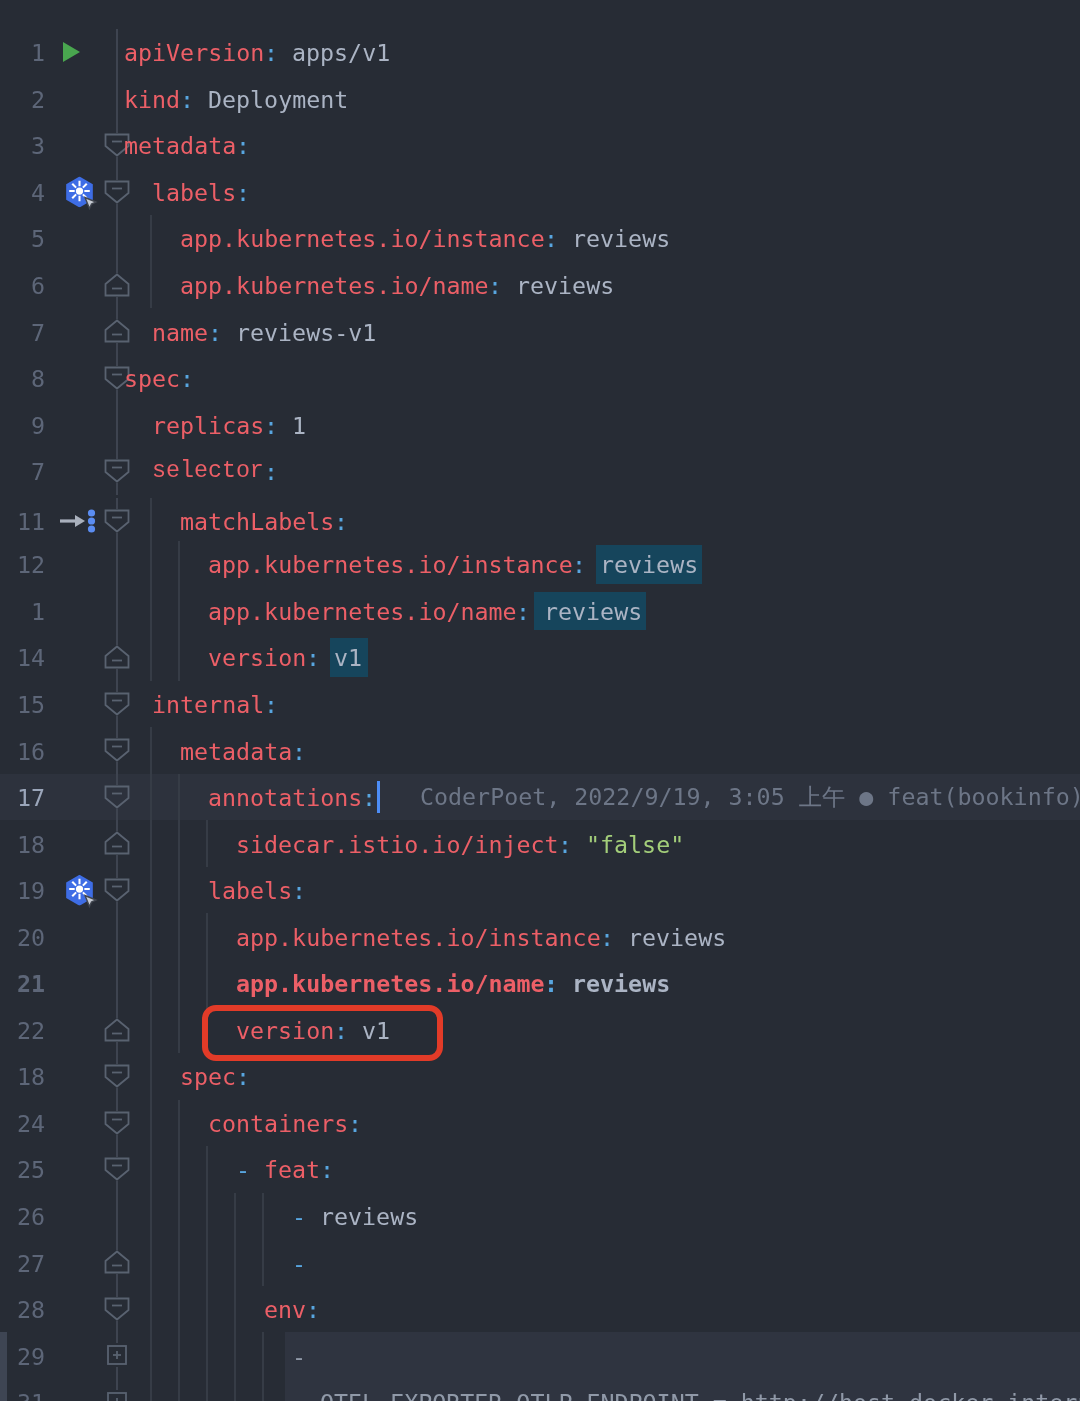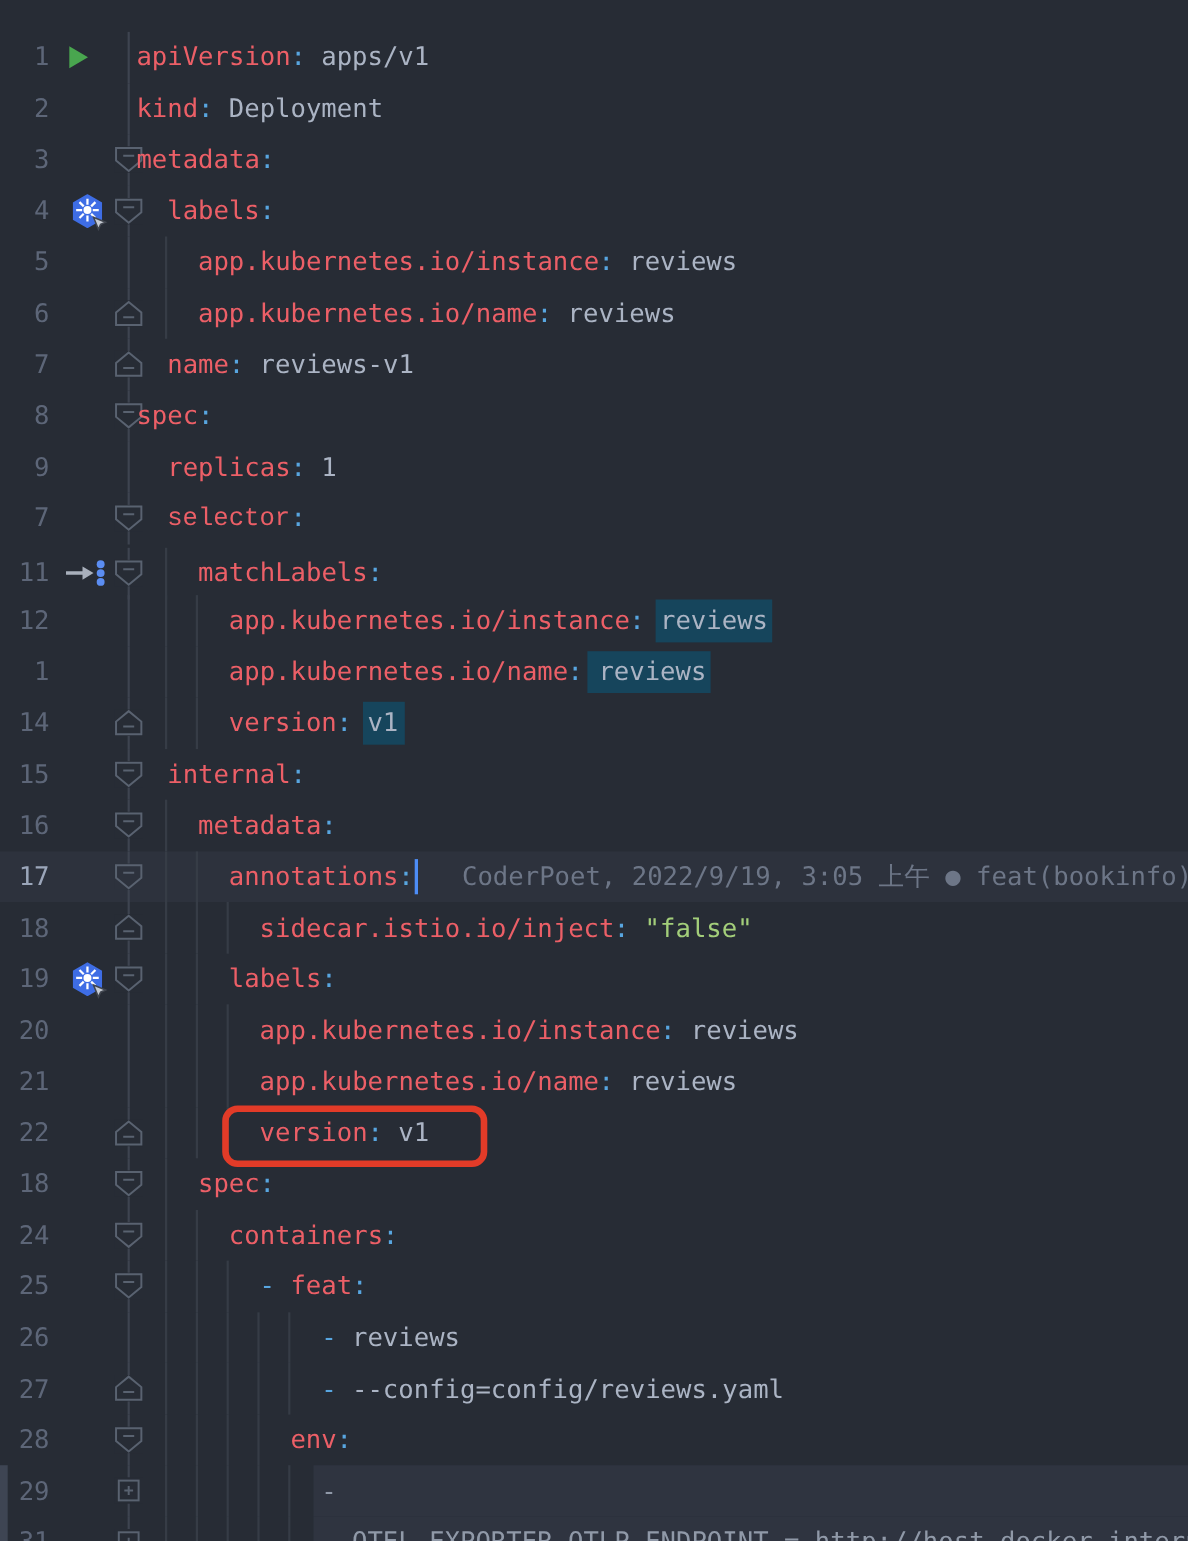--- a/index.html
+++ b/index.html
@@ -330,21 +330,21 @@
     <div class="row" style="top: 913.45px;">
       <div class="sep" style="left: 116px;"></div>
       <div class="guide" style="left: 150px;"></div>
       <div class="guide" style="left: 178px;"></div>
       <div class="guide" style="left: 206px;"></div>
       <div class="lnum">20</div>
       <div class="tok c-key" style="left: 236px;">app.kubernetes.io/instance</div>
       <div class="tok c-punct" style="left: 600px;">:</div>
       <div class="tok c-val" style="left: 628px;">reviews</div>
     </div>
-    <div class="row" style="top: 960px;">
+    <div class="row" style="top: 960px; font-weight: bold;">
       <div class="sep" style="left: 116px;"></div>
       <div class="guide" style="left: 150px;"></div>
       <div class="guide" style="left: 178px;"></div>
       <div class="guide" style="left: 206px;"></div>
       <div class="lnum">21</div>
       <div class="tok c-key" style="left: 236px;">app.kubernetes.io/name</div>
       <div class="tok c-punct" style="left: 544px;">:</div>
       <div class="tok c-val" style="left: 572px;">reviews</div>
     </div>
     <div class="row" style="top: 1006.55px;">
@@ -426,21 +426,20 @@
       <div class="guide" style="left: 234px;"></div>
       <div class="guide" style="left: 262px;"></div>
       <div class="lnum">27</div>
       <div class="marker">
         <svg width="26" height="24" viewBox="0 0 26 24">
           <polygon points="1.5,22.5 24.5,22.5 24.5,11 13,1.5 1.5,11" fill="none" stroke="#596270" stroke-width="1.8"></polygon>
           <line x1="8" y1="15.5" x2="18" y2="15.5" stroke="#596270" stroke-width="1.8"></line>
         </svg>
       </div>
       <div class="tok c-punct" style="left: 292px;">-</div>
-      <div class="tok c-val" style="left: 320px;">--config=config/reviews.yaml</div>
     </div>
     <div class="row" style="top: 1285.85px;">
       <div class="sep" style="left: 116px;"></div>
       <div class="guide" style="left: 150px;"></div>
       <div class="guide" style="left: 178px;"></div>
       <div class="guide" style="left: 206px;"></div>
       <div class="guide" style="left: 234px;"></div>
       <div class="lnum">28</div>
       <div class="marker">
         <svg width="26" height="24" viewBox="0 0 26 24">

